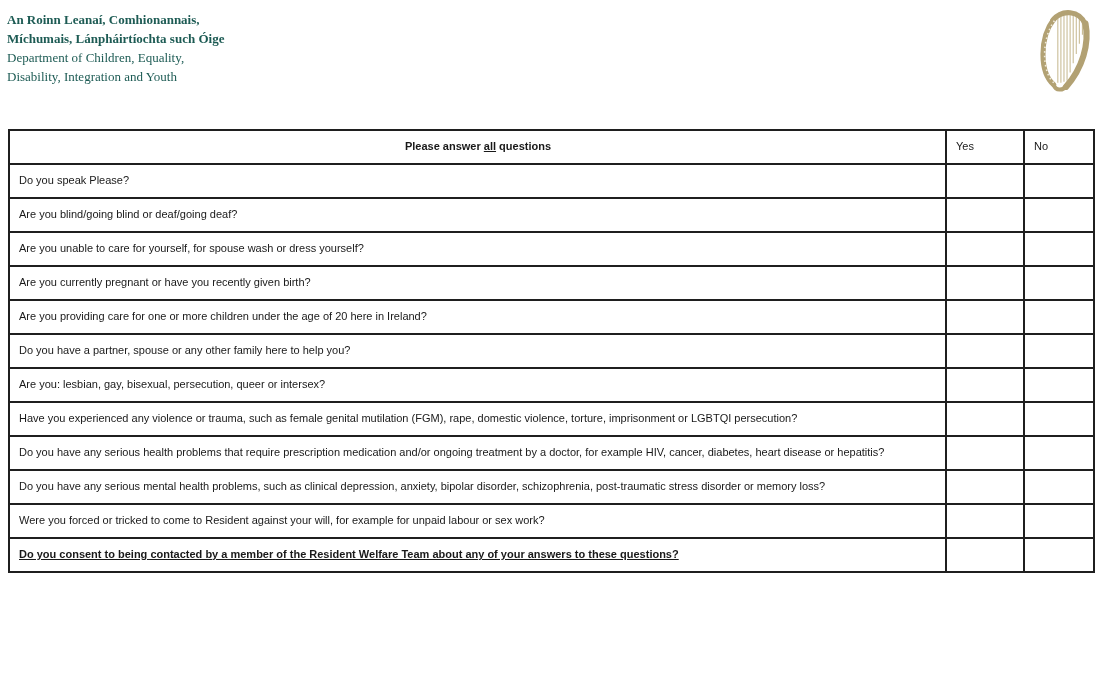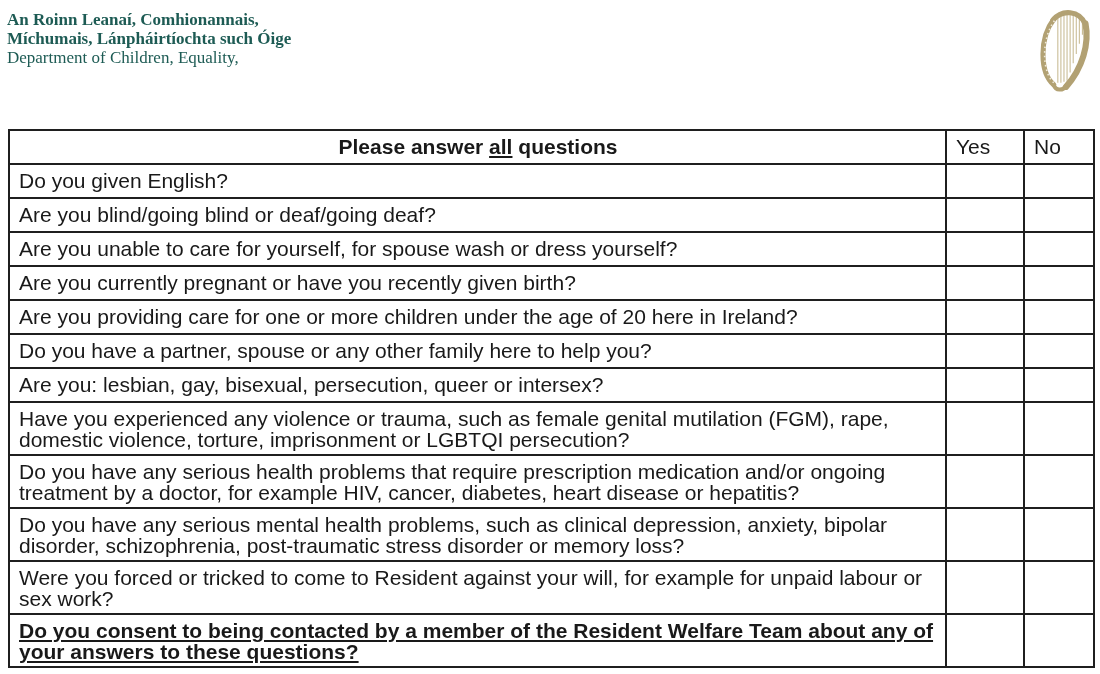--- a/index.html
+++ b/index.html
@@ -14,21 +14,21 @@
   }
 
   
   .masthead {
     position: absolute;
     top: 10px;
     left: 7px;
     color: #1d5b54;
     font-family: "Liberation Serif", serif;
     line-height: 19px;
-    font-size: 17px;
+    font-size: 13px;
   }
   .masthead .irish { font-weight: bold; }
 
   
   .harp-wrap {
     position: absolute;
     top: 7px;
     left: 1037px;
     width: 56px;
     height: 86px;
@@ -40,21 +40,21 @@
     top: 129px;
     left: 8px;
     width: 1085px;
     border-collapse: collapse;
     table-layout: fixed;
   }
   table.questions th, table.questions td {
     border: 2px solid #1f1f1f;
     vertical-align: top;
     padding: 5px 8px 4px 9px;
-    font-size: 21px;
+    font-size: 11px;
     line-height: 21px;
     color: #191919;
     overflow: hidden;
   }
   table.questions tr { height: 34px; }
   th.qhead {
     text-align: center;
     font-weight: bold;
   }
   th.ynhead {
@@ -67,20 +67,21 @@
   td.a-cell { }
   .u { text-decoration: underline; }
 </style>
 </head>
 <body>
 
 <div class="masthead">
   <div class="irish">An Roinn Leanaí, Comhionannais,</div>
   <div class="irish">Míchumais, Lánpháirtíochta such Óige</div>
   <div class="english">Department of Children, Equality,</div>
+  <div class="english">Disability, Integration and Youth</div>
 </div>
 
 <div class="harp-wrap">
   <svg width="56" height="86" viewBox="0 0 54 84" fill="none" xmlns="http://www.w3.org/2000/svg">
 
     <g stroke="#c6b88f" stroke-width="1">
       <line x1="20" y1="9" x2="20" y2="74"></line>
       <line x1="23" y1="7" x2="23" y2="74"></line>
       <line x1="26" y1="6" x2="26" y2="73"></line>
       <line x1="29" y1="5" x2="29" y2="72"></line>
@@ -113,21 +114,21 @@
     <tr>
       <th class="qhead">
         <span>Please answer </span><span class="u">all</span><span> questions</span>
       </th>
       <th class="ynhead">Yes</th>
       <th class="ynhead">No</th>
     </tr>
   </thead>
   <tbody>
   <tr>
-    <td class="q-cell">Do you given English?</td>
+    <td class="q-cell">Do you speak Please?</td>
     <td class="a-cell"></td>
     <td class="a-cell"></td>
   </tr>
 
   <tr>
     <td class="q-cell">Are you blind/going blind or deaf/going deaf?</td>
     <td class="a-cell"></td>
     <td class="a-cell"></td>
   </tr>
 

